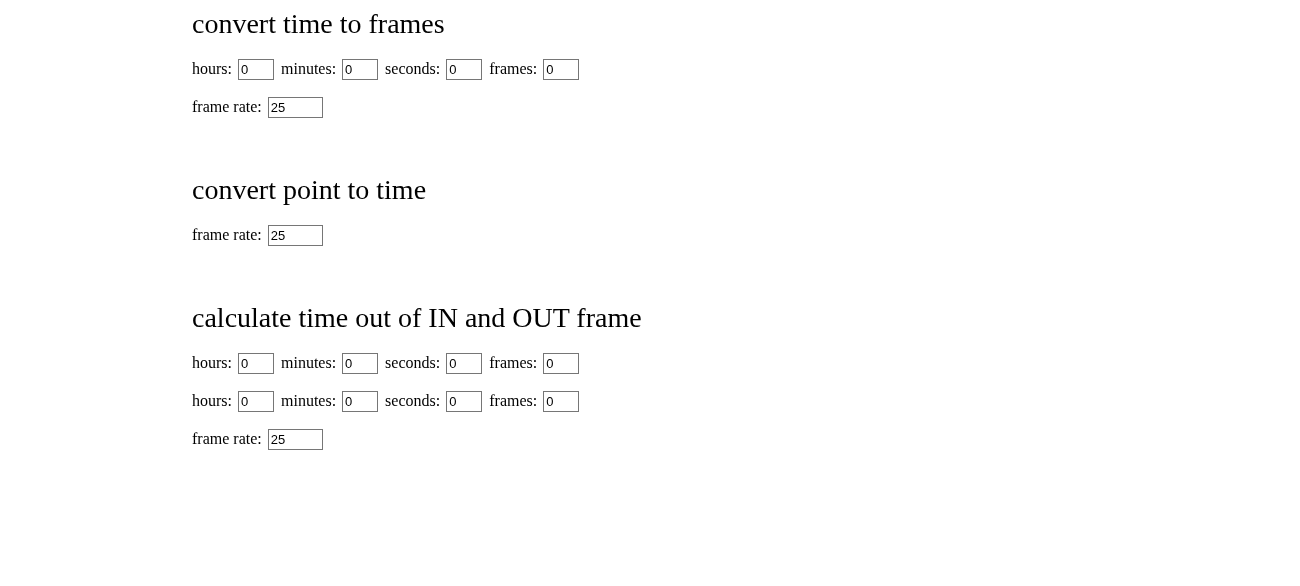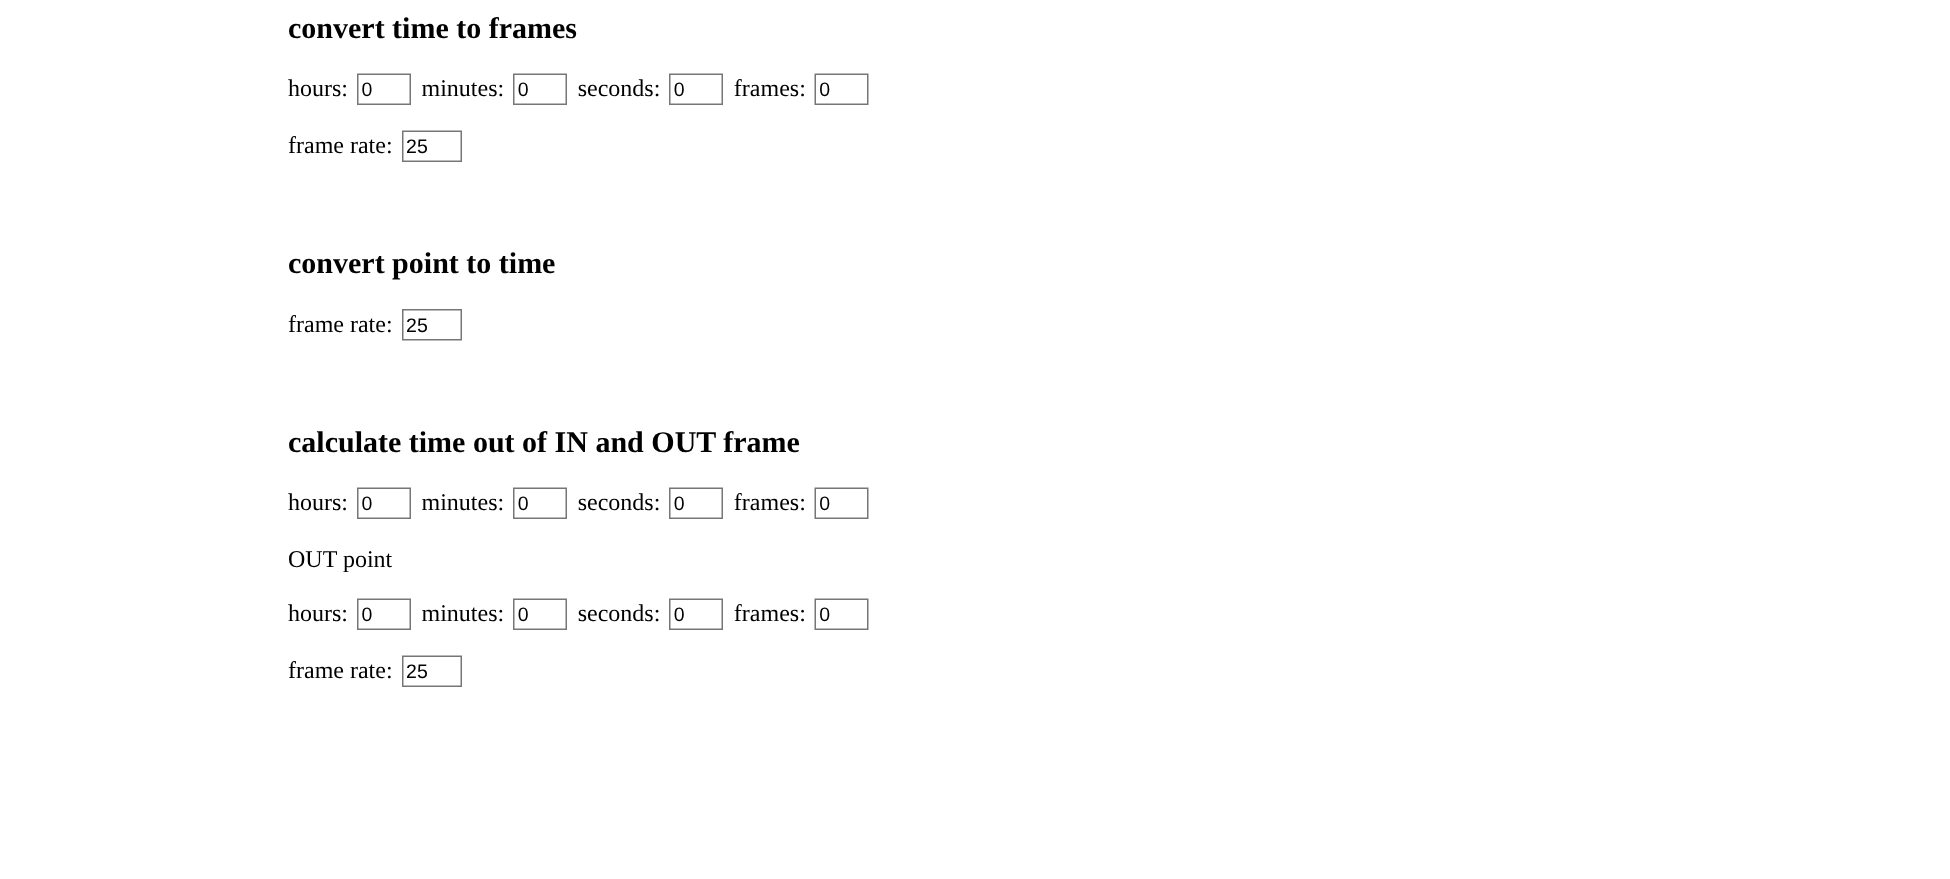--- a/index.html
+++ b/index.html
@@ -9,22 +9,22 @@
       background: #fff;
       margin: 0;
       padding: 0;
     }
     .container {
       margin-left: 192px;
       margin-top: 8px;
       max-width: 900px;
     }
     h2 {
-      font-size: 20px;
-      font-weight: bold;
+      font-size: 28px;
+      font-weight: normal;
       margin: 0;
       margin-bottom: 18px;
     }
     .section {
       margin-bottom: 56px;
     }
     .row {
       margin-bottom: 16px;
       line-height: 22px;
     }
@@ -41,21 +41,21 @@
       border: 1px solid #767676;
       background: #fff;
       box-sizing: border-box;
       height: 21px;
       vertical-align: baseline;
     }
     input.small {
       width: 36px;
     }
     input.medium {
-      width: 40px;
+      width: 55px;
     }
     input.wide {
       width: 94px;
     }
     .field-group {
       margin-right: 3px;
     }
   </style>
 </head>
 <body>
@@ -111,21 +111,20 @@
       <span class="field-group">
         <label>seconds:</label>
         <input type="text" class="small" value="0" style="">
       </span>
       <span class="field-group">
         <label>frames:</label>
         <input type="text" class="small" value="0" style="">
       </span>
     </div>
 
-    <div class="row sub">OUT point</div>
     <div class="row">
       <span class="field-group">
         <label>hours:</label>
         <input type="text" class="small" value="0" style="">
       </span>
       <span class="field-group">
         <label>minutes:</label>
         <input type="text" class="small" value="0" style="">
       </span>
       <span class="field-group">

